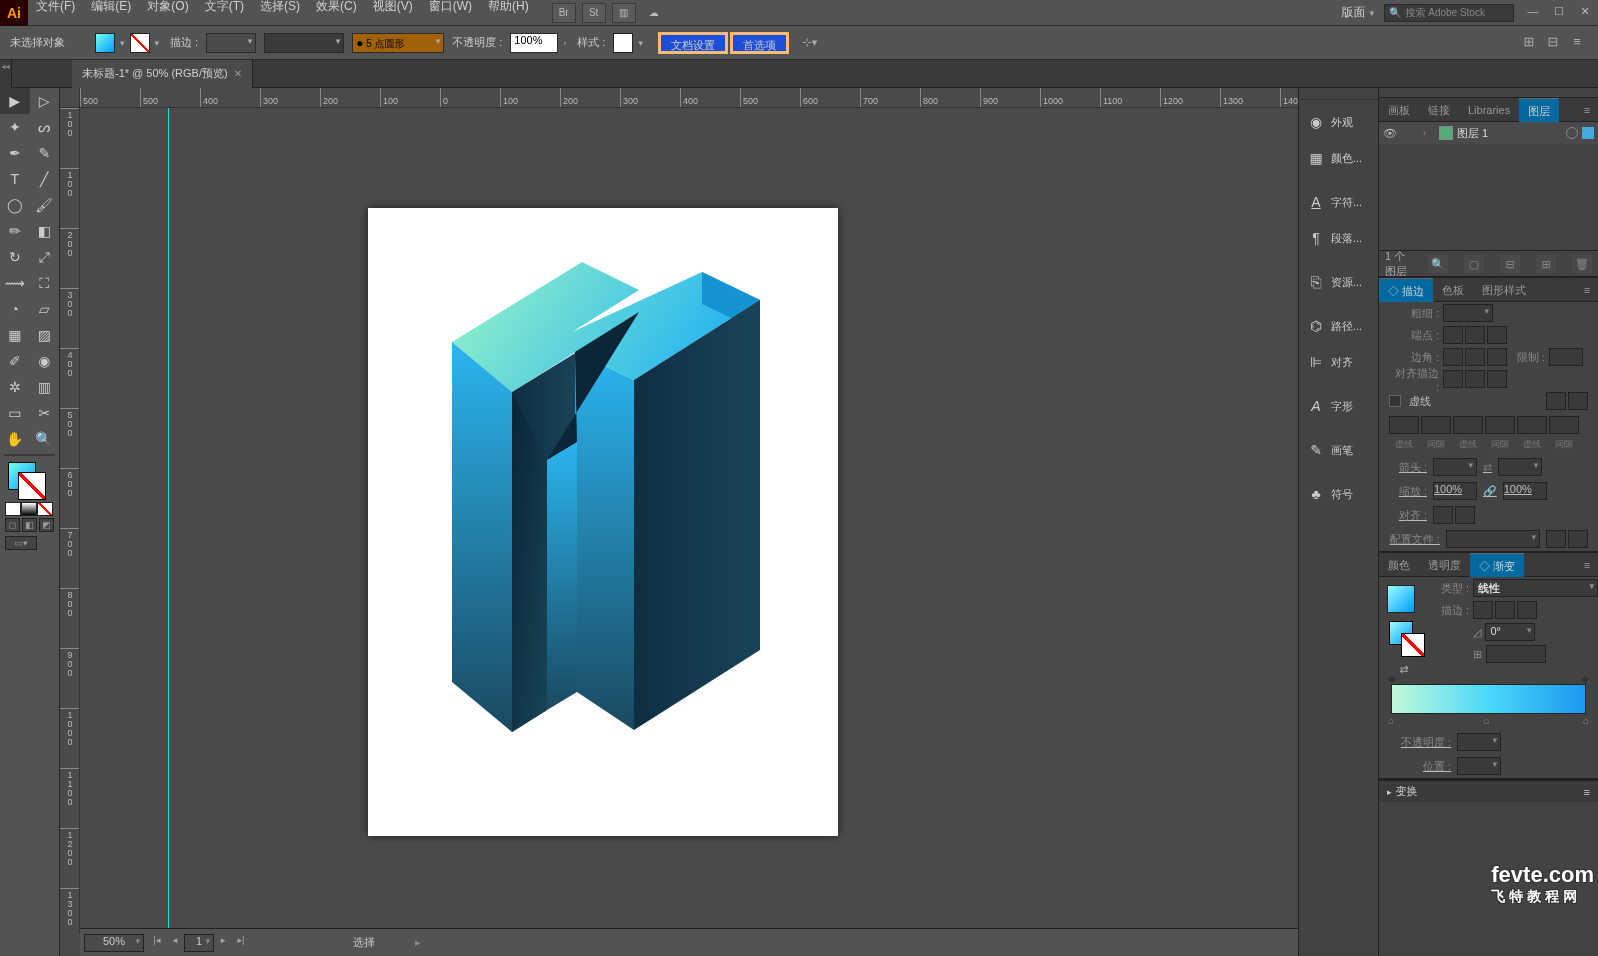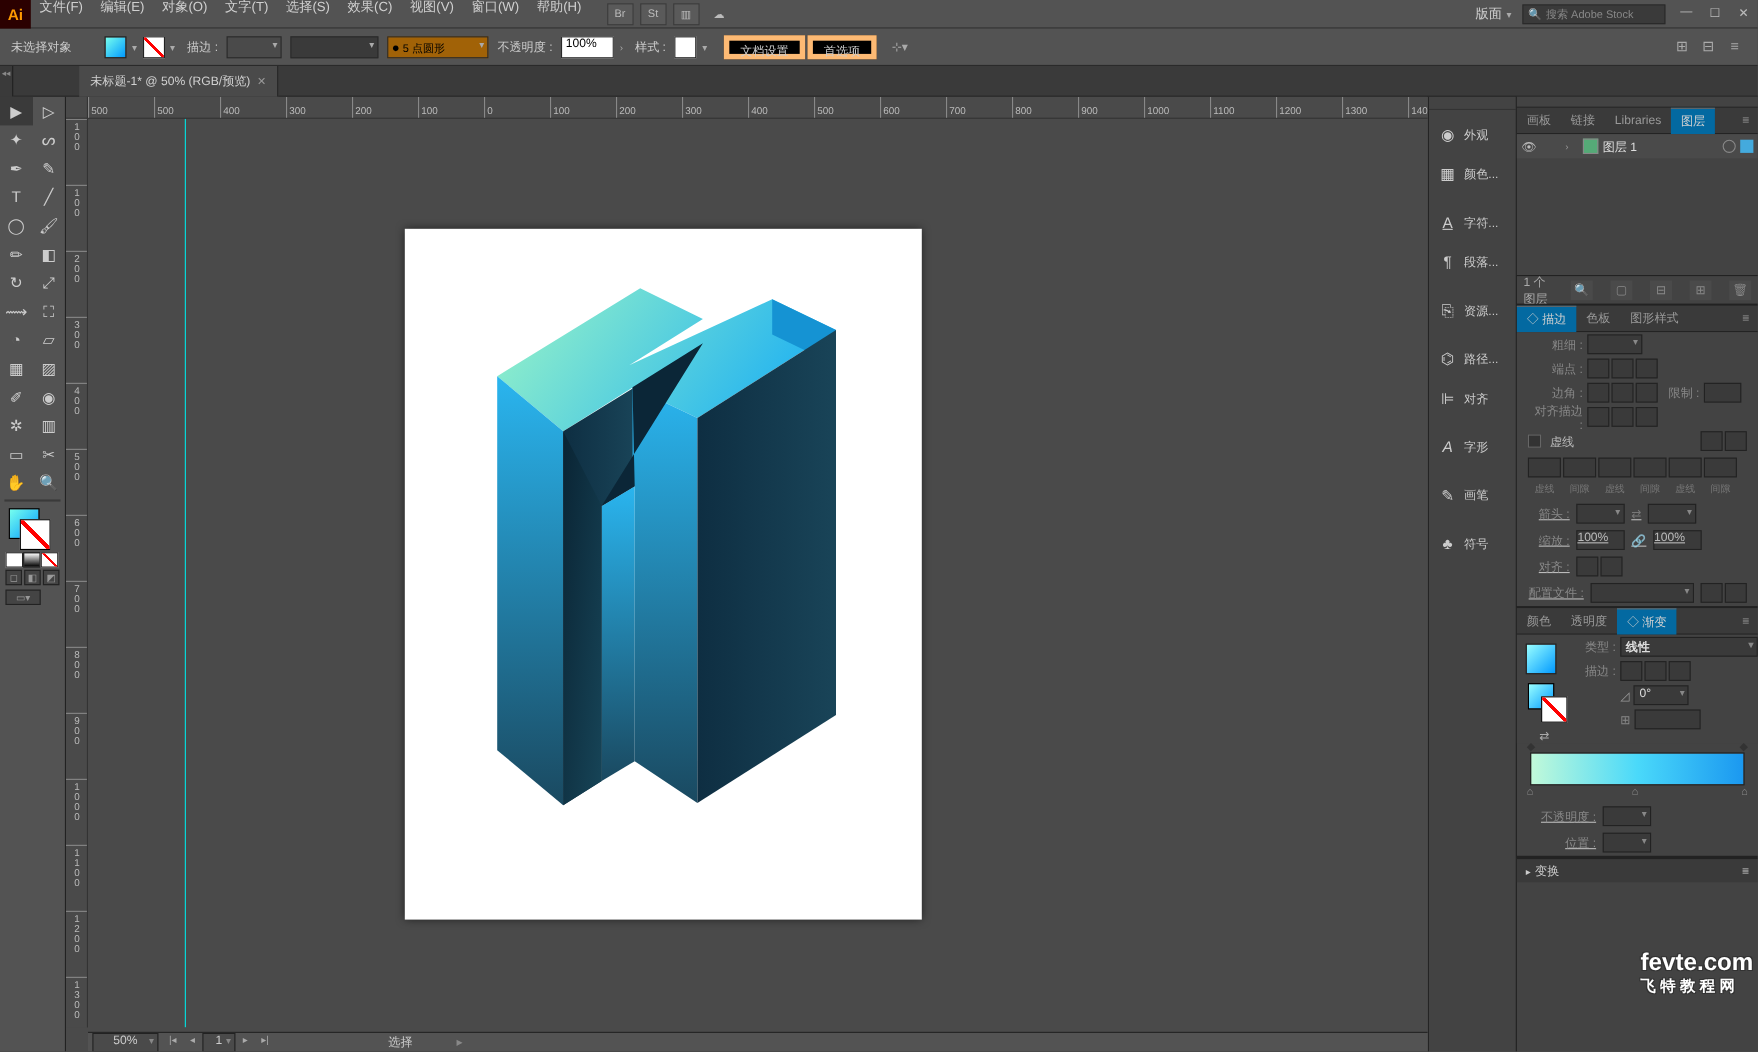--- a/index.html
+++ b/index.html
@@ -19,21 +19,21 @@
 
 
 .controlbar { height:34px; background:#535353; display:flex; align-items:center; color:#ccc; font-size:11px; padding:0 4px; border-bottom:1px solid #2a2a2a; gap:2px;}
 .ctrl-label { padding:0 6px; }
 .ctrl-swatch { width:20px; height:20px; border:1px solid #222; background:linear-gradient(135deg,#7fe,#09f);}
 .ctrl-swatch.red { background:#fff; position:relative;}
 .ctrl-swatch.red::after{content:"";position:absolute;inset:0;background:linear-gradient(45deg,transparent 45%,#f00 45%,#f00 55%,transparent 55%);}
 .ctrl-drop { width:50px; height:20px; background:#4a4a4a; border:1px solid #2a2a2a; position:relative;}
 .ctrl-drop::after{content:"▾";position:absolute;right:3px;top:2px;font-size:9px;color:#aaa;}
 .ctrl-input { width:48px; height:20px; background:#fff; border:1px solid #2a2a2a; font-size:11px; padding:0 3px; color:#000;}
-.ctrl-btn { height:22px; padding:0 10px; background:#000000; border:5px solid #fdba74; line-height:20px; font-size:11px;}
+.ctrl-btn { height:22px; padding:0 10px; background:#1d4ed8; border:3px solid #fdba74; line-height:20px; font-size:11px;}
 .chevr{font-size:9px;color:#aaa;padding:0 3px;}
 
 
 .docbar { height:28px; background:#3a3a3a; display:flex; align-items:center; border-bottom:1px solid #222;}
 .docbar-lefttoggle{width:12px;height:28px;background:#3a3a3a;border-right:1px solid #222;color:#888;font-size:8px;text-align:center;line-height:14px;}
 .doc-tab { height:28px; background:#4a4a4a; color:#d0d0d0; font-size:11px; padding:0 10px; display:flex; align-items:center; gap:6px; border-right:1px solid #222;}
 .doc-tab .x { color:#999; font-size:10px;}
 
 
 .main { position:absolute; top:88px; left:0; right:0; bottom:0; display:flex; }
@@ -60,21 +60,21 @@
 .ruler-v { position:absolute; top:20px; left:0; width:20px; bottom:22px; background:#4a4a4a; border-right:1px solid #333; display:flex; flex-direction:column; overflow:hidden;}
 .ruler-v .tick { height:60px; border-top:1px solid #888; color:#bbb; font-size:9px; padding-top:2px; flex-shrink:0; width:20px; display:flex; flex-direction:column; align-items:center;}
 .ruler-v .tick span{display:block;line-height:9px;}
 .ruler-corner { position:absolute; top:0; left:0; width:20px; height:20px; background:#4a4a4a; border-right:1px solid #333; border-bottom:1px solid #333;}
 .canvas-scroll { position:absolute; top:20px; left:20px; right:0; bottom:22px; overflow:hidden;}
 .guide-v{position:absolute;top:0;bottom:0;left:88px;border-left:1px solid #00e5e5;}
 .artboard { position:absolute; top:100px; left:288px; width:470px; height:628px; background:#fff; box-shadow:0 0 8px rgba(0,0,0,.6);}
 .artwork { position:absolute; top:24px; left:34px; width:400px; height:520px; }
 
 
-.statusbar { position:absolute; left:20px; right:0; bottom:0; height:18px; background:#535353; display:flex; align-items:center; color:#ccc; font-size:11px; border-top:1px solid #222;}
+.statusbar { position:absolute; left:20px; right:0; bottom:0; height:28px; background:#535353; display:flex; align-items:center; color:#ccc; font-size:11px; border-top:1px solid #222;}
 .status-zoom { width:60px; height:18px; background:#4a4a4a; border:1px solid #222; text-align:center; margin:0 4px;}
 .status-nav { width:18px; height:16px; color:#aaa; text-align:center; font-size:9px;}
 .status-art { width:30px; height:18px; background:#4a4a4a; border:1px solid #222; text-align:center;}
 .status-tool { margin-left:103px;}
 
 
 .docks{display:flex;height:100%;}
 .icon-dock { width:80px; background:#434343; border-left:1px solid #222; padding-top:4px;}
 .dock-item { height:36px; display:flex; align-items:center; gap:6px; padding:0 8px; color:#ccc; font-size:11px;}
 .dock-item .ic{width:18px;height:18px;display:flex;align-items:center;justify-content:center;font-size:14px;}

